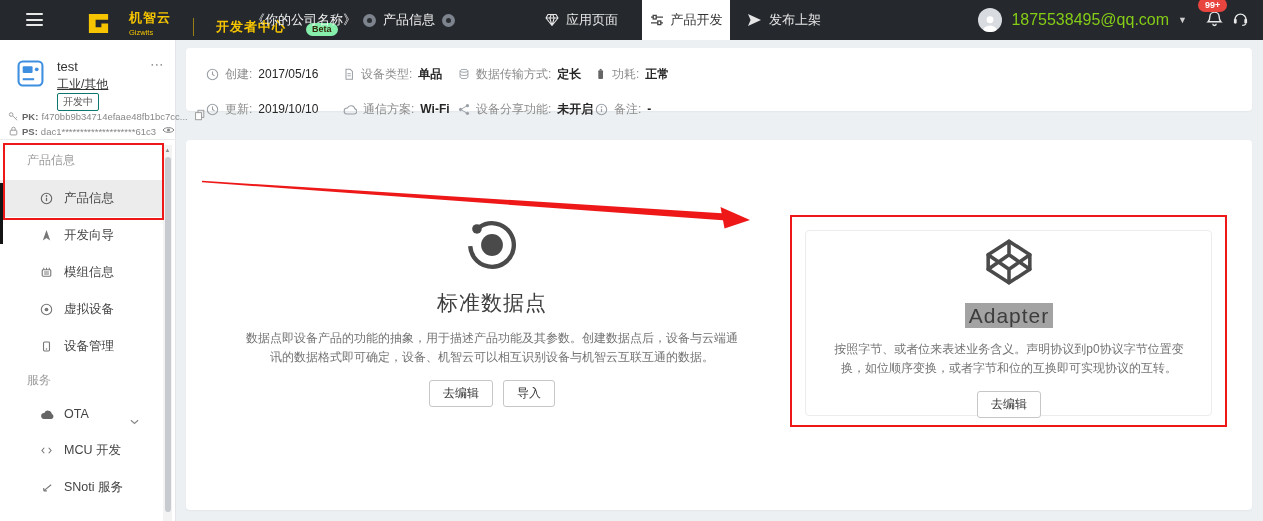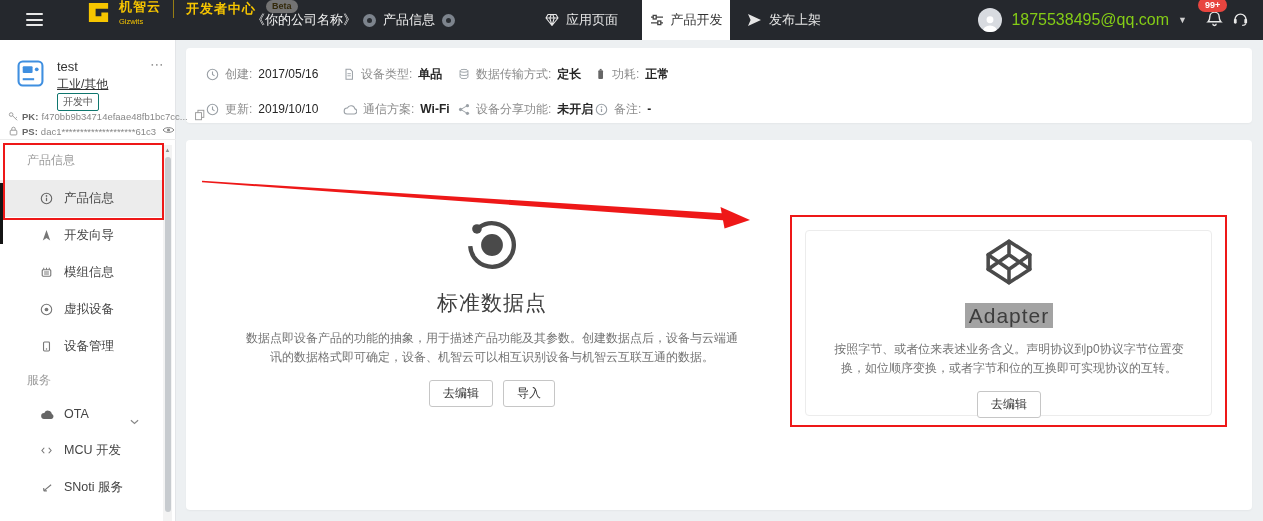--- a/index.html
+++ b/index.html
@@ -4,27 +4,27 @@
 <style>
   * { margin:0; padding:0; box-sizing:border-box; }
   html,body { width:1263px; height:521px; overflow:hidden; }
   body { font-family:"Liberation Sans","DejaVu Sans",sans-serif; background:#edf0f2; position:relative; }
   #stage { position:absolute; inset:0; width:1263px; height:521px; }
 
   
   .nav { position:absolute; top:0; left:0; width:1263px; height:40px; background:#25282d; z-index:20; }
   .hamburger { position:absolute; left:26px; top:13px; width:17px; height:13px; display:flex; flex-direction:column; justify-content:space-between; cursor:pointer; }
   .hamburger i { display:block; height:2px; background:#e8e8e8; border-radius:1px; }
-  .logo-group { position:absolute; left:86px; top:0; height:36px; display:flex; align-items:flex-start; gap:8px; }
+  .logo-group { position:absolute; left:86px; top:0; height:36px; display:flex; align-items:flex-end; gap:18px; }
   .logo-cnen { display:flex; flex-direction:column; line-height:1; }
   .logo-cn { color:#f6c500; font-size:13px; font-weight:bold; letter-spacing:1px; }
   .logo-en { color:#f6c500; font-size:7.5px; margin-top:5px; }
   .logo-div { width:1px; height:18px; background:rgba(246,197,0,.55); margin:0 4px; }
   .logo-title { color:#f6c500; font-size:13px; font-weight:bold; letter-spacing:1px; }
-  .beta-pill { background:#737373; color:#33290a; font-size:9px; font-weight:bold; padding:1px 6px 2px; border-radius:8px; margin-left:2px; }
+  .beta-pill { background:#86efac; color:#33290a; font-size:9px; font-weight:bold; padding:1px 6px 2px; border-radius:8px; margin-left:2px; }
   .crumbs { position:absolute; left:252px; top:0; height:40px; display:flex; align-items:center; gap:7px; color:#f2f2f2; font-size:13px; }
   .crumb-link { cursor:pointer; }
   .circ-ico { width:13px; height:13px; border-radius:50%; background:#7d848d; display:inline-flex; align-items:center; justify-content:center; cursor:pointer; }
   .circ-ico i { width:5px; height:5px; border-radius:50%; background:#2a2e33; }
 
   .tab { position:absolute; top:0; height:40px; display:flex; align-items:center; gap:7px; font-size:13px; color:#e6e6e6; cursor:pointer; }
   .tab.t1 { left:545px;font-family:Liberation Mono, monospace; }
   .tab.t3 { left:747px; }
   .tab.active { left:642px; width:88px; background:#ffffff; color:#333; justify-content:center; }
   .tab svg { display:block; }
@@ -57,21 +57,21 @@
   .mi.active { background:#ececec; }
   .mi .mic { width:15px; display:flex; justify-content:center; }
   .mi .mil { margin-left:10px; font-size:12.5px; color:#444; }
   .mi .chev { position:absolute; right:24px; top:16px; }
 
   .sb-track { position:absolute; right:3px; top:105px; bottom:0; width:9px; background:#f3f3f3; }
   .sb-up { height:11px; text-align:center; font-size:6px; color:#8a8a8a; line-height:11px; cursor:pointer; }
   .sb-thumb { position:absolute; left:1.5px; top:12px; width:6px; height:355px; background:#c7cbcf; border-radius:3px; cursor:pointer; }
 
   
-  .info-panel { position:absolute; left:186px; top:48px; width:1066px; height:75px; background:#fff; border-radius:4px; box-shadow:0 1px 2px rgba(0,0,0,.04); z-index:5; }
+  .info-panel { position:absolute; left:186px; top:48px; width:1066px; height:63px; background:#fff; border-radius:4px; box-shadow:0 1px 2px rgba(0,0,0,.04); z-index:5; }
   .info-cell { position:absolute; height:20px; display:flex; align-items:center; gap:6px; font-size:12px; }
   .info-cell .lbl { color:#8c8c8c; }
   .info-cell .val { color:#262626; font-weight:bold; }
   .info-cell.c0 .val { font-weight:normal; }
   .r0 { top:16px; } .r1 { top:51px; }
   .c0 { left:20px; } .c1 { left:157px; } .c2 { left:272px; } .c3 { left:409px; }
 
   .content-panel { position:absolute; left:186px; top:140px; width:1066px; height:370px; background:#fff; border-radius:4px; box-shadow:0 1px 2px rgba(0,0,0,.04); z-index:5; }
   .feature { position:absolute; display:flex; flex-direction:column; align-items:center; }
   .feature.left { left:26px; top:78px; width:560px; }

